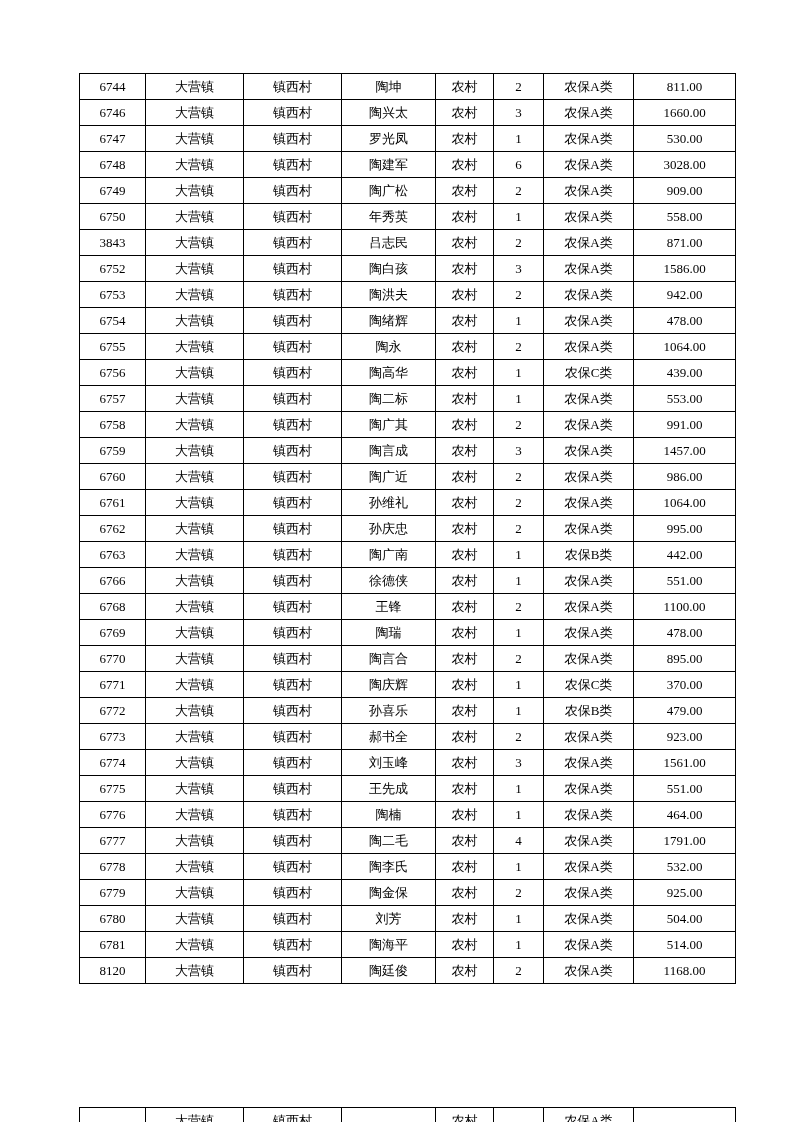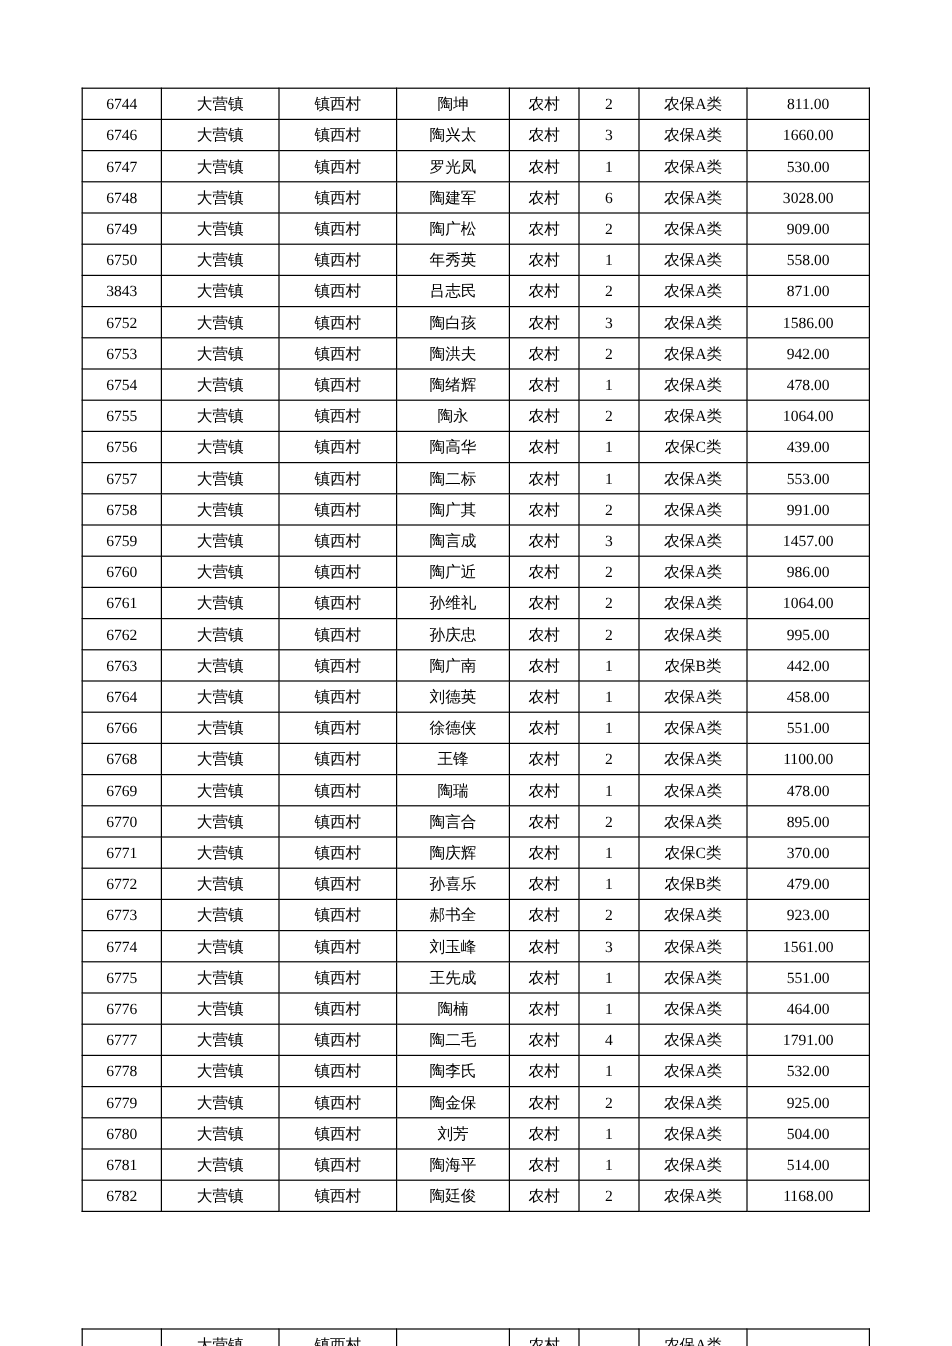--- a/index.html
+++ b/index.html
@@ -8,20 +8,21 @@
     background: #ffffff;
     font-family: "Liberation Serif", "DejaVu Serif", serif;
     color: #000000;
     overflow: hidden;
     position: relative;
   }
   .page {
     position: absolute;
     inset: 0;
     background: #ffffff;
+    margin-left: 11px;
   }
   table.data-table {
     border-collapse: collapse;
     table-layout: fixed;
     position: absolute;
     left: 68px;
     width: 656px;
   }
   table.main-table { top: 73px; }
   table.next-page-table { top: 1107px; }
@@ -238,30 +239,20 @@
           <td>6763</td>
           <td>大营镇</td>
           <td>镇西村</td>
           <td>陶广南</td>
           <td>农村</td>
           <td>1</td>
           <td>农保B类</td>
           <td>442.00</td>
         </tr>
         <tr>
-          <td>6764</td>
-          <td>大营镇</td>
-          <td>镇西村</td>
-          <td>刘德英</td>
-          <td>农村</td>
-          <td>1</td>
-          <td>农保A类</td>
-          <td>458.00</td>
-        </tr>
-        <tr>
           <td>6766</td>
           <td>大营镇</td>
           <td>镇西村</td>
           <td>徐德侠</td>
           <td>农村</td>
           <td>1</td>
           <td>农保A类</td>
           <td>551.00</td>
         </tr>
         <tr>
@@ -398,21 +389,21 @@
           <td>6781</td>
           <td>大营镇</td>
           <td>镇西村</td>
           <td>陶海平</td>
           <td>农村</td>
           <td>1</td>
           <td>农保A类</td>
           <td>514.00</td>
         </tr>
         <tr>
-          <td>6782</td>
+          <td>8120</td>
           <td>大营镇</td>
           <td>镇西村</td>
           <td>陶廷俊</td>
           <td>农村</td>
           <td>2</td>
           <td>农保A类</td>
           <td>1168.00</td>
         </tr>
       </tbody>
   </table>

